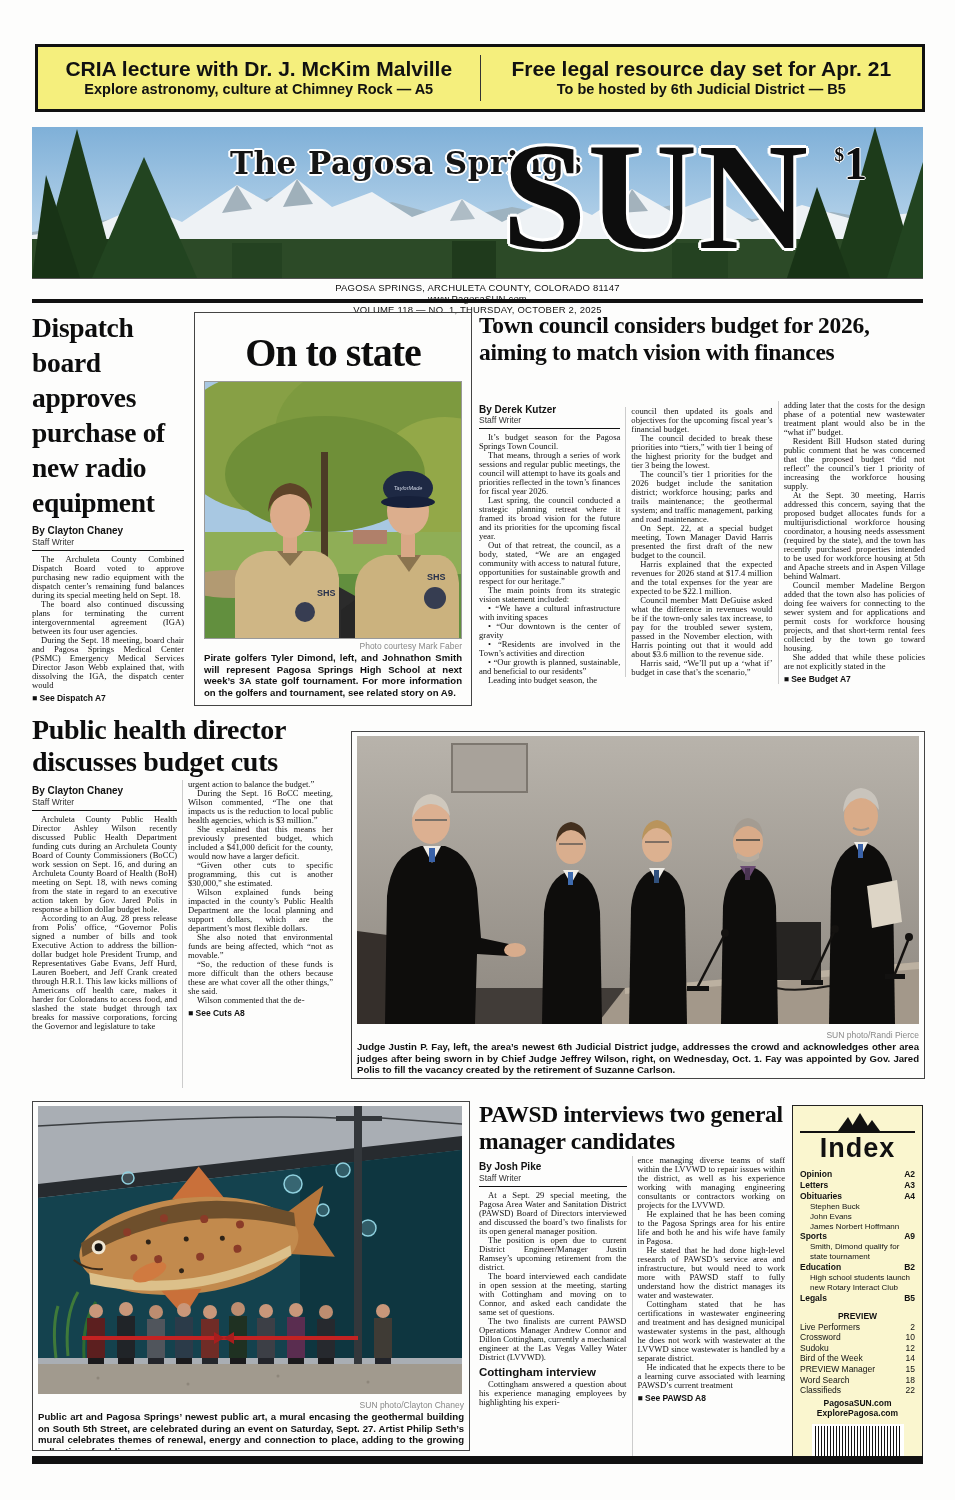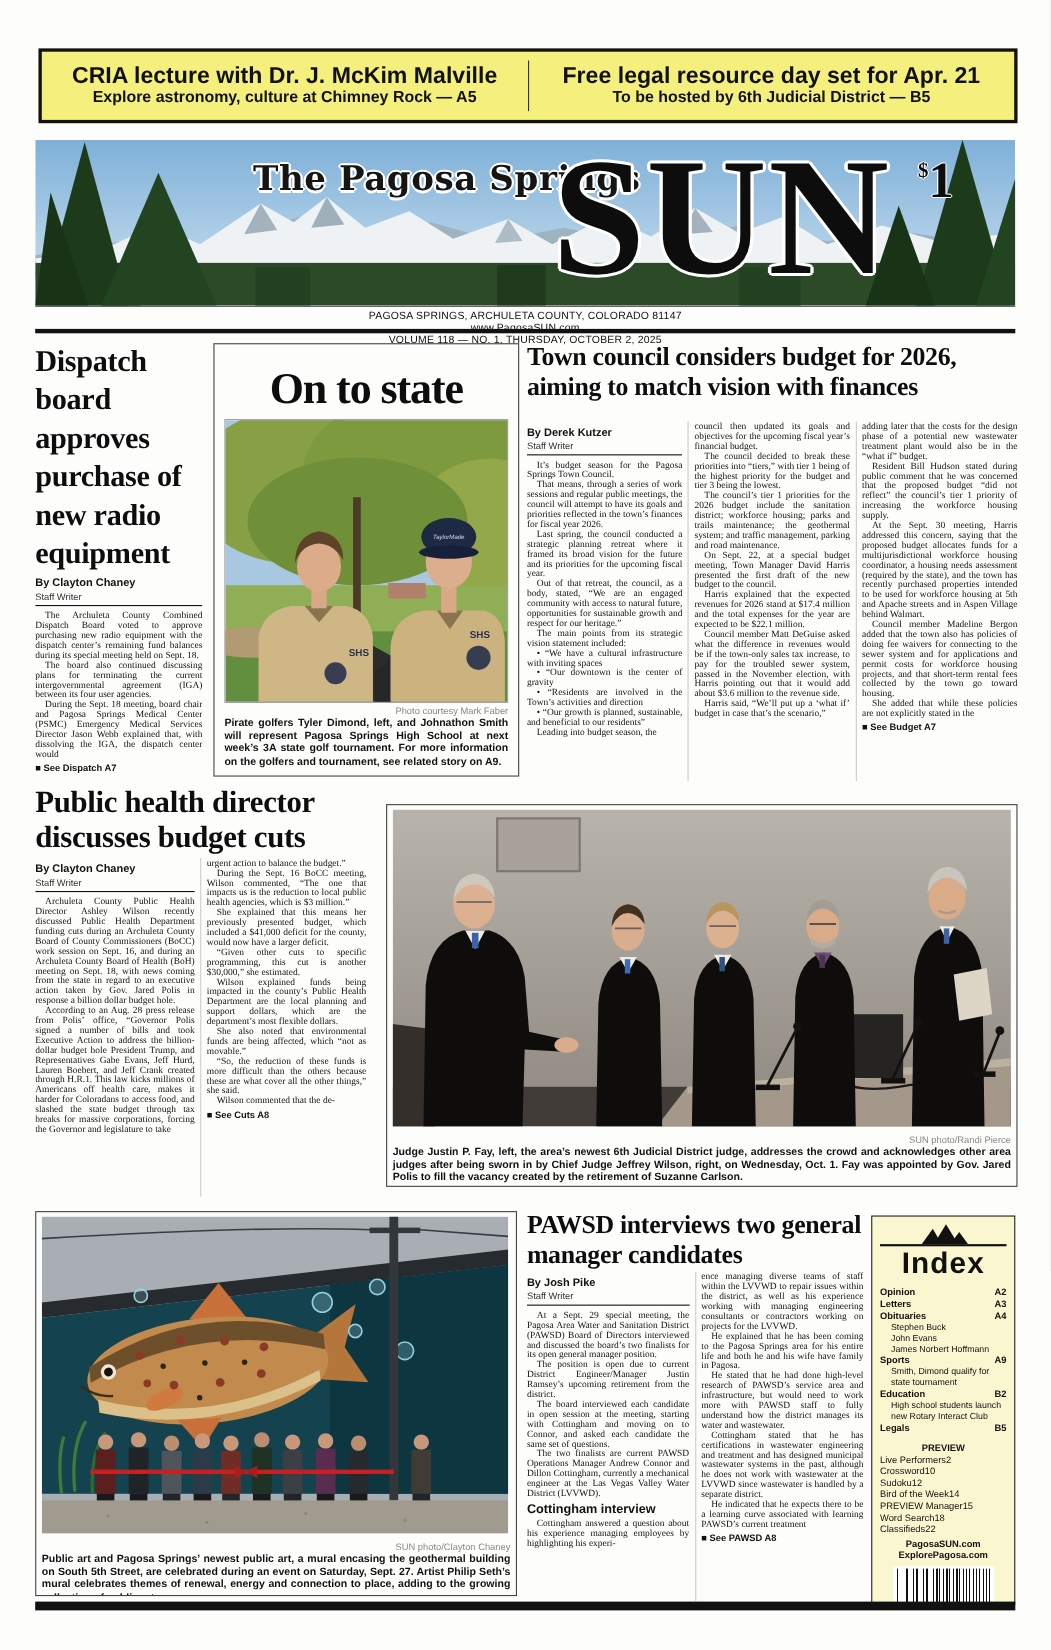--- a/index.html
+++ b/index.html
@@ -52,41 +52,41 @@
 
   
   .dispatch{left:32px;top:310px;width:152px;height:398px;overflow:hidden;}
   .dispatch .hl{font-size:27.5px;line-height:35px;}
   .state-box{left:194px;top:312px;width:278px;height:394px;border:1.5px solid #444;box-sizing:border-box;
      padding:4px 9px;overflow:hidden;}
   .state-box .hl{font-size:40px;line-height:44px;text-align:center;margin-top:14px;letter-spacing:-1px;}
   .photo-frame{border:1px solid #999;line-height:0;margin:6px auto 0 auto;}
   .council{left:479px;top:312px;width:446px;height:398px;overflow:hidden;}
   .council .hl{font-size:23.5px;line-height:26.5px;}
-  .council .cols{height:342px;overflow:hidden;margin-top:18px;}
+  .council .cols{height:342px;overflow:hidden;margin-top:6px;align-items:center;}
   .health{left:32px;top:714px;width:301px;height:386px;overflow:hidden;}
   .health .hl{font-size:28px;line-height:32px;}
   .health .cols{height:308px;overflow:hidden;margin-top:2px;}
   .judges-box{left:351px;top:731px;width:574px;height:348px;border:1.5px solid #444;box-sizing:border-box;
      padding:4px 5px;overflow:hidden;}
   .mural-box{left:32px;top:1101px;width:438px;height:350px;border:1.5px solid #444;box-sizing:border-box;
      padding:4px 5px;overflow:hidden;}
   .pawsd{left:479px;top:1101px;width:306px;height:360px;overflow:hidden;}
   .pawsd .hl{font-size:23.5px;line-height:26.5px;}
   .pawsd .cols{height:300px;overflow:hidden;margin-top:2px;}
 
   
   .index-box{left:792px;top:1105px;width:131px;height:354px;background:#faf6cf;border:1.5px solid #222;
      box-sizing:border-box;padding:5px 7px 4px 7px;font-family:"Liberation Sans",sans-serif;overflow:hidden;}
   .ix-iconwrap{text-align:center;border-bottom:2px solid #111;line-height:0;}
   .ix-title{font-size:27px;font-weight:bold;text-align:center;letter-spacing:1px;margin:0 0 5px 0;}
   .ix-row{display:flex;justify-content:space-between;font-weight:bold;font-size:8.5px;line-height:11px;}
   .ix-subs p{margin:0;padding-left:10px;font-size:8px;line-height:9.8px;font-weight:normal;text-indent:0;text-align:left;}
   .ix-preview-title{text-align:center;font-weight:bold;font-size:8.5px;margin-top:6px;line-height:12px;}
-  .ix-prow{display:flex;justify-content:flex-start;font-size:8.5px;line-height:10.6px;}
+  .ix-prow{display:flex;justify-content:space-between;font-size:8.5px;line-height:10.6px;}
   .ix-sites{text-align:center;font-weight:bold;font-size:8.5px;line-height:10.5px;margin-top:2px;}
   .barcode{width:86px;margin:5px auto 0 auto;background:#fff;padding:2px 3px;text-align:center;}
   .barcode-bars{height:34px;background:repeating-linear-gradient(90deg,#111 0 1.5px,#fff 1.5px 3px,#111 3px 3.6px,#fff 3.6px 6.4px,#111 6.4px 7.2px,#fff 7.2px 9px);}
 </style>
 </head>
 <body>
 
 <div class="page">
 
   <div class="abs banner">

